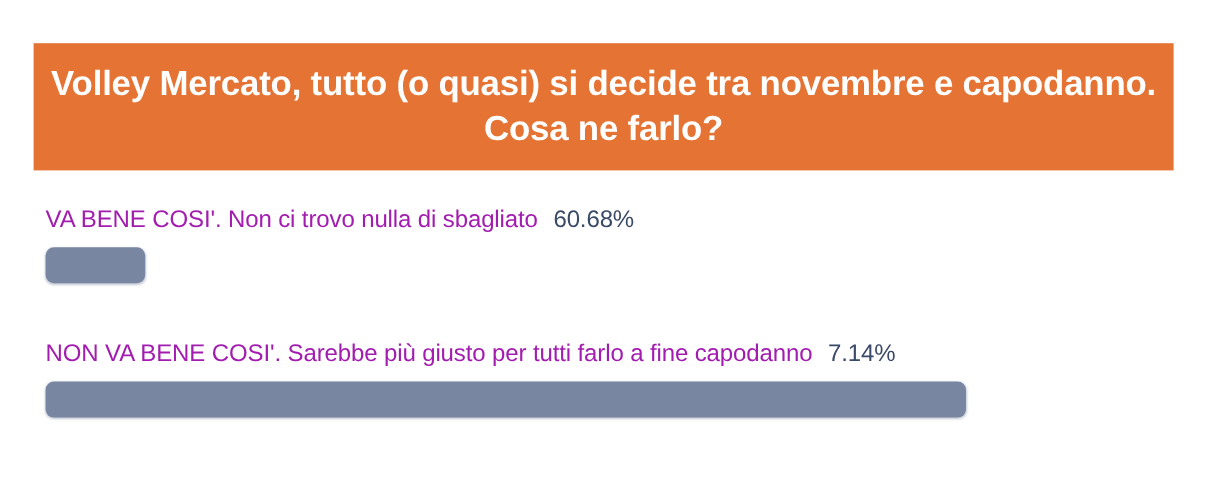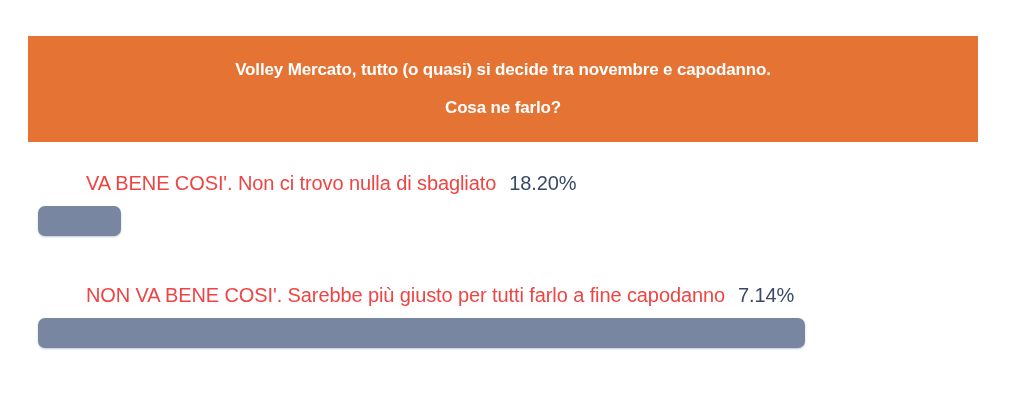--- a/index.html
+++ b/index.html
@@ -32,21 +32,21 @@
     box-sizing: border-box;
     display: flex;
     flex-direction: column;
     align-items: center;
     justify-content: center;
     padding: 0 22px;
   }
   .poll-banner-line {
     color: #ffffff;
     font-weight: bold;
-    font-size: 17px;
+    font-size: 29px;
     line-height: 38px;
     letter-spacing: -0.15px;
     text-align: center;
     white-space: nowrap;
     font-stretch: condensed;
   }
 
   
   .poll-options {
     position: absolute;
@@ -63,22 +63,21 @@
 
   .poll-option-text {
     color: #3a4a66;
     font-size: 20px;
     line-height: 26px;
     white-space: nowrap;
     letter-spacing: -0.1px;
     margin-bottom: 10px;
   }
   .poll-option-label {
-    color: #ef4444;
-    margin-left: 48px;
+    color: #a21caf;
   }
   .poll-option-pct {
     color: #3a4a66;
     margin-left: 13px;
   }
 
   .poll-bar-track {
     position: relative;
     width: 850px;
     height: 30px;
@@ -103,21 +102,21 @@
 
   <div class="poll-banner" style="background: rgb(228, 115, 52);">
     <div class="poll-banner-line">Volley Mercato, tutto (o quasi) si decide tra novembre e capodanno.</div>
     <div class="poll-banner-line">Cosa ne farlo?</div>
   </div>
 
   <div class="poll-options">
 
     <div class="poll-option first">
       <div class="poll-option-text">
-        <span class="poll-option-label">VA BENE COSI'. Non ci trovo nulla di sbagliato</span><span class="poll-option-pct">18.20%</span>
+        <span class="poll-option-label">VA BENE COSI'. Non ci trovo nulla di sbagliato</span><span class="poll-option-pct">60.68%</span>
       </div>
       <div class="poll-bar-track">
         <div class="poll-bar-fill" id="bar-0" style="width: 9.77%; background: rgb(121, 134, 161);"></div>
       </div>
     </div>
 
     <div class="poll-option">
       <div class="poll-option-text">
         <span class="poll-option-label">NON VA BENE COSI'. Sarebbe più giusto per tutti farlo a fine capodanno</span><span class="poll-option-pct">7.14%</span>
       </div>

